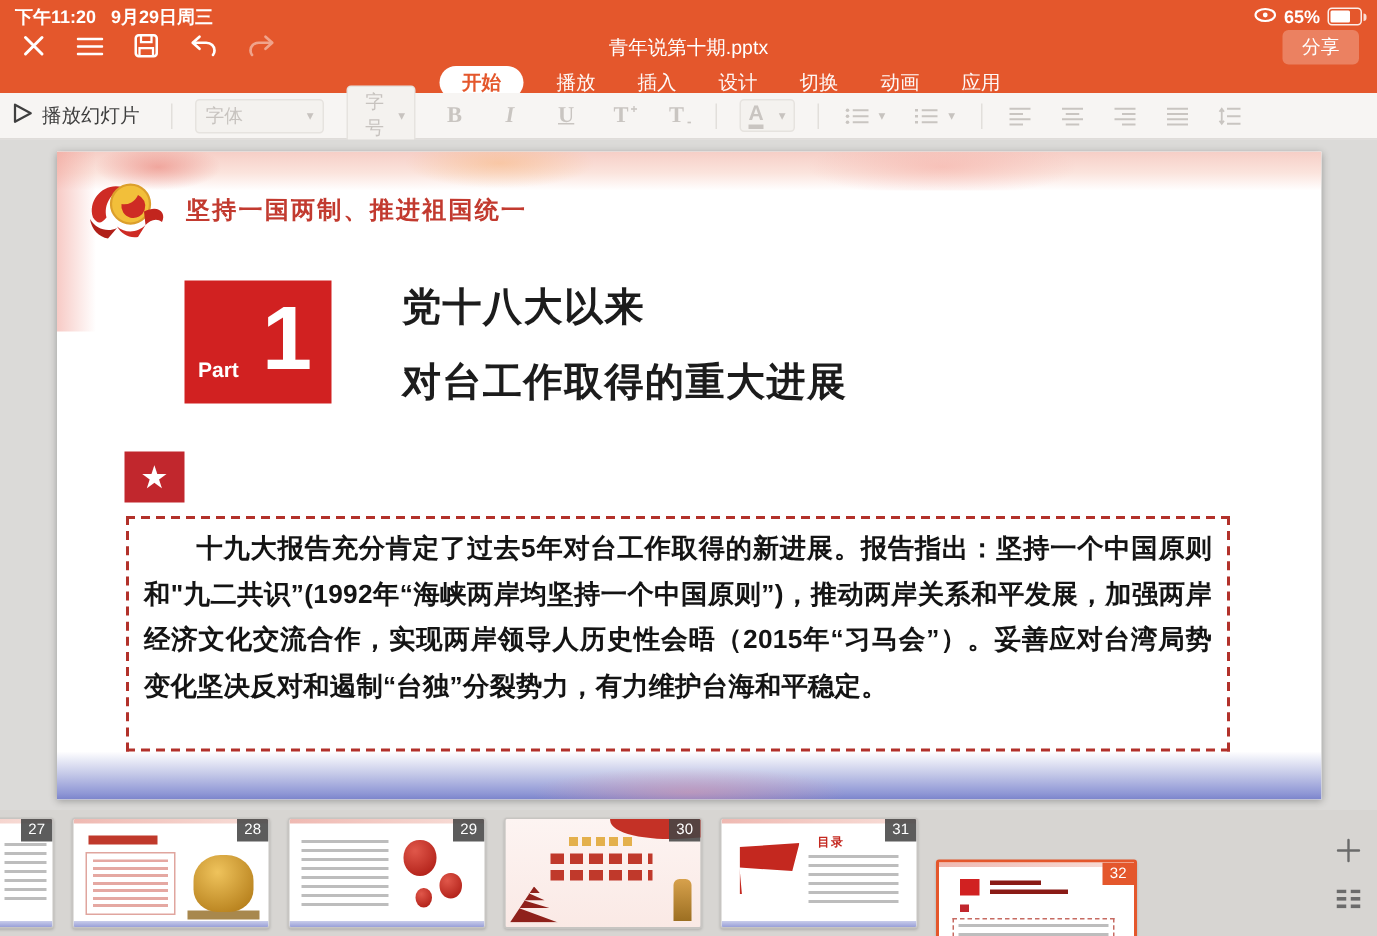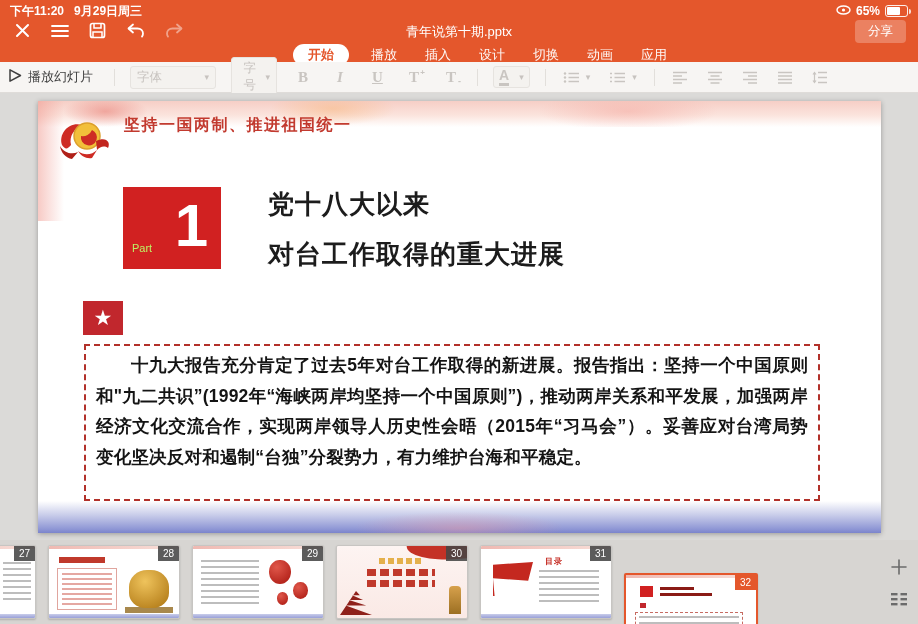--- a/index.html
+++ b/index.html
@@ -49,24 +49,24 @@
       radial-gradient(60px 22px at 8% 40%,rgba(232,120,110,.55),transparent 70%),
       radial-gradient(90px 24px at 35% 30%,rgba(248,180,120,.5),transparent 70%),
       radial-gradient(120px 26px at 70% 40%,rgba(244,160,150,.45),transparent 75%),
       linear-gradient(180deg,#F6CEC6 0%,#FBE4DD 55%,rgba(255,255,255,0) 100%);}
   .slide .band-left{position:absolute;top:0;left:0;width:26px;height:120px;
     background:linear-gradient(90deg,rgba(240,150,140,.5),rgba(255,255,255,0));}
   .slide .band-bottom{position:absolute;bottom:0;left:0;right:0;height:32px;
     background:
       radial-gradient(140px 22px at 50% 85%,rgba(235,150,160,.45),transparent 75%),
       linear-gradient(180deg,rgba(255,255,255,0) 0%,#C7CBE9 45%,#8E96D5 88%,#7B84CB 100%);}
-  .slide-header{position:absolute;top:14px;left:18px;display:flex;gap:10px;}
+  .slide-header{position:absolute;top:14px;left:18px;display:flex;align-items:center;gap:10px;}
   .slide-header .h-title{color:#C23A2F;font-size:16px;font-weight:600;letter-spacing:1.5px;}
   .partbox{position:absolute;left:85px;top:86px;width:98px;height:82px;background:#D12121;}
-  .partbox .plabel{position:absolute;left:9px;bottom:15px;color:#bef264;font-size:11px;font-weight:400;}
+  .partbox .plabel{position:absolute;left:9px;bottom:15px;color:#ffffff;font-size:14px;font-weight:700;}
   .partbox .pnum{position:absolute;right:13px;top:-3px;color:#fff;font-size:60px;font-weight:800;line-height:84px;}
   .slide-title{position:absolute;left:230px;top:78px;color:#1C1C1C;font-weight:800;font-size:26px;letter-spacing:1px;line-height:50px;}
   .bulletrow{position:absolute;left:45px;top:200px;display:flex;align-items:center;gap:7px;}
   .starbox{width:40px;height:34px;background:#C1272D;color:#fff;display:flex;align-items:center;justify-content:center;font-size:21px;}
   .bullet-text{color:#111;font-size:21px;font-weight:800;letter-spacing:1px;}
   .bodybox{position:absolute;left:46px;top:243px;width:736px;height:157px;border:2.5px dashed #B2312A;box-sizing:border-box;padding:4px 10px;}
   .bodybox p{margin:0;color:#141414;font-size:17.5px;line-height:30.5px;font-weight:600;text-indent:2em;text-align:justify;letter-spacing:.2px;}
 
   
   .filmstrip{position:absolute;top:540px;left:0;width:100%;height:84px;background:#D7D5D2;display:flex;}

